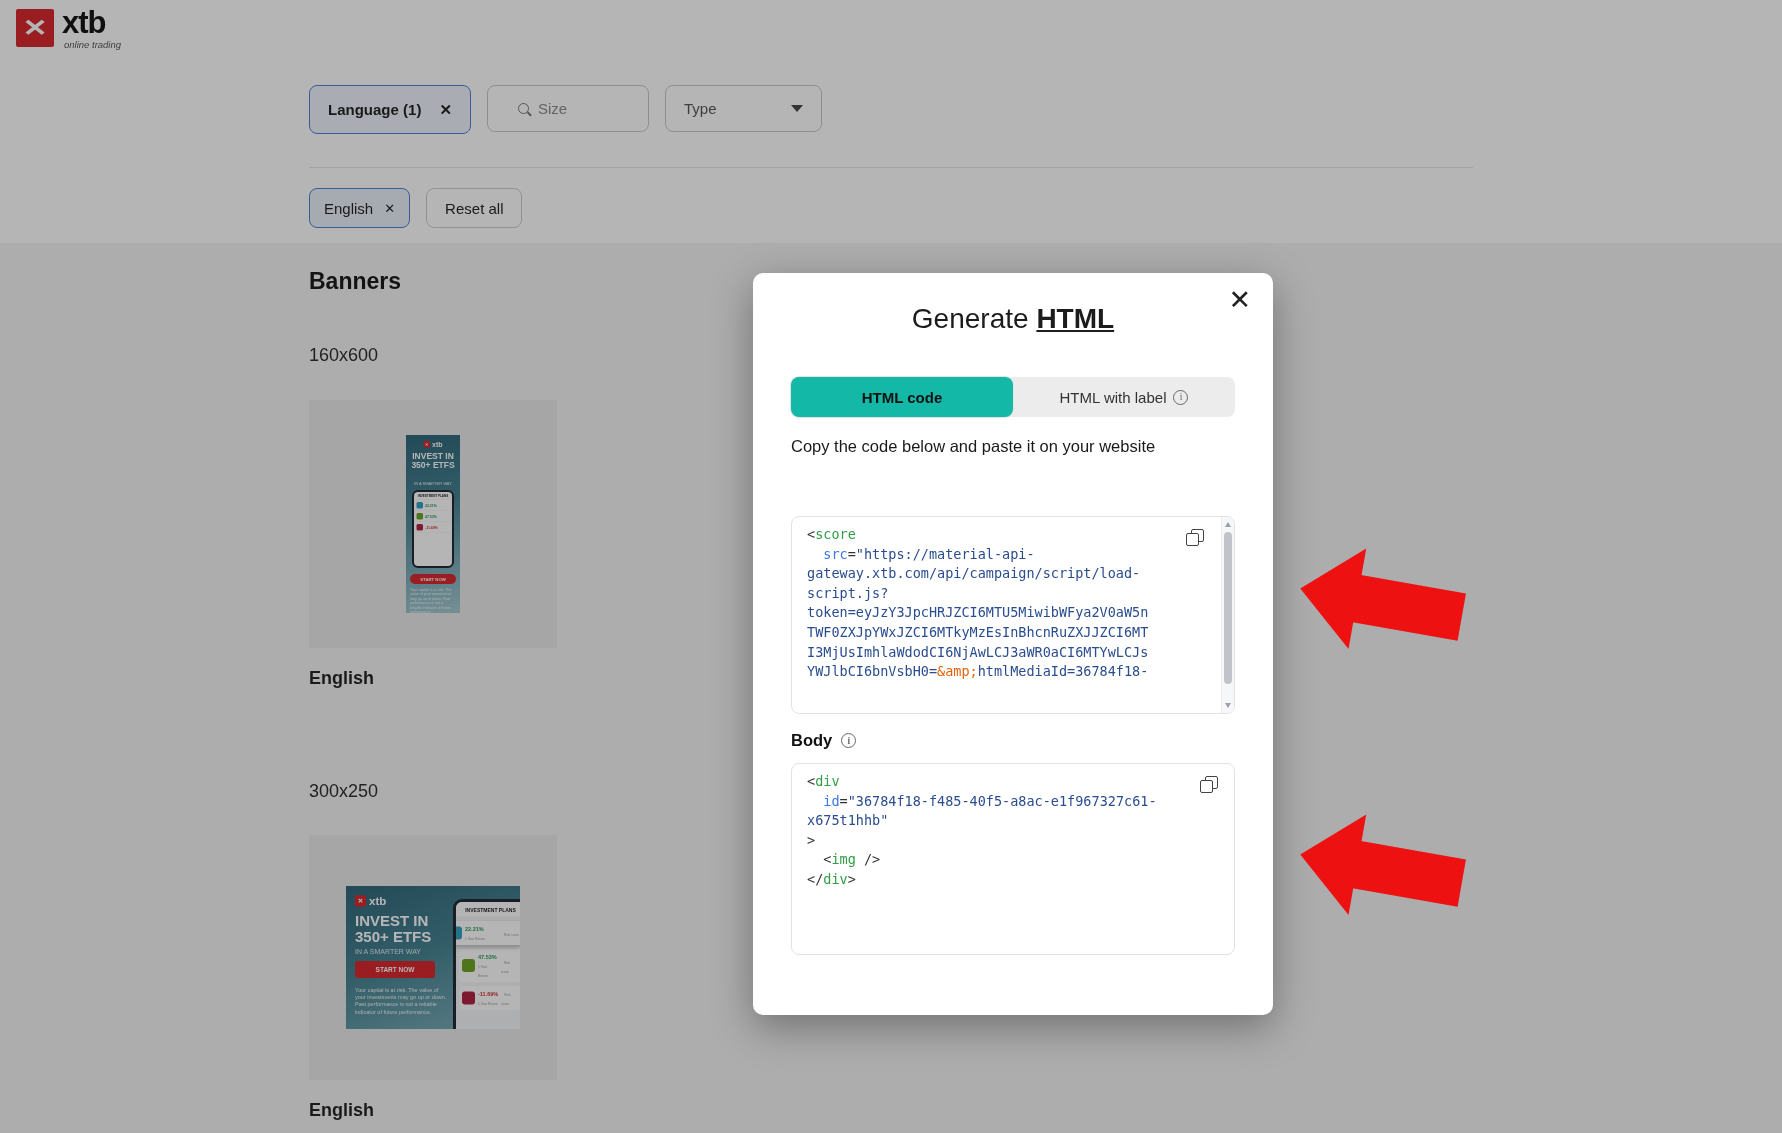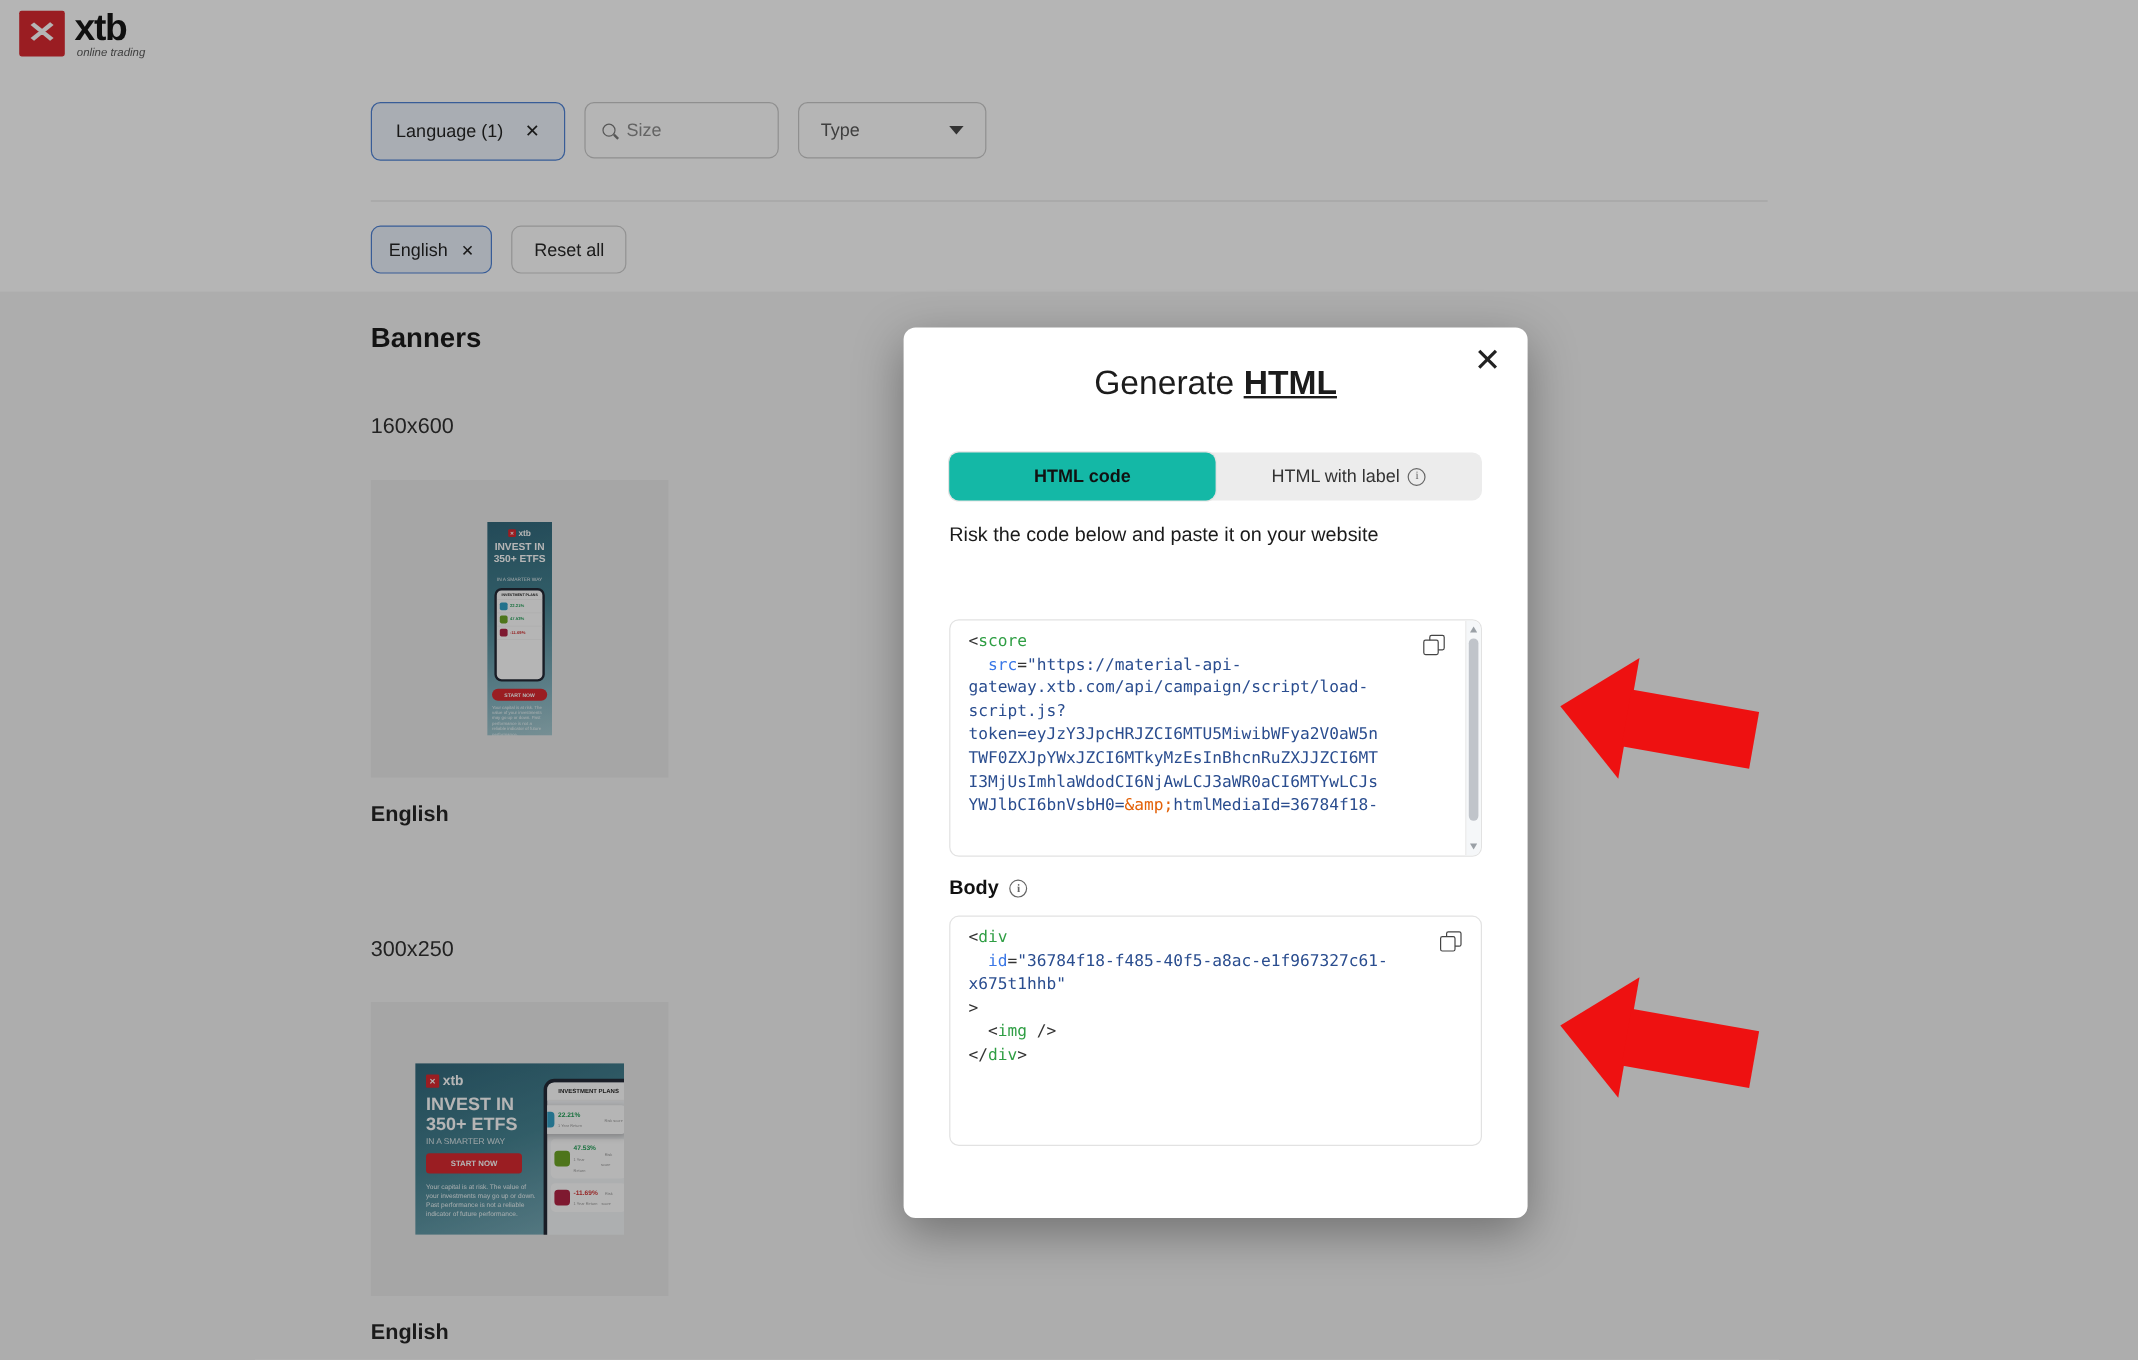--- a/index.html
+++ b/index.html
@@ -15,24 +15,24 @@
   .logo-word{position:absolute;left:46px;top:-2px;font-size:31px;font-weight:800;letter-spacing:-1px;color:#111;}
   .logo-tagline{position:absolute;left:48px;top:32px;font-size:9.5px;color:#555;font-style:italic;}
   .nav{position:absolute;left:900px;top:0;height:62px;display:flex;align-items:center;gap:36px;}
   .nav-item{font-size:15.5px;color:#333;cursor:pointer;}
   .nav-item.active{font-weight:700;color:#111;}
 
   
   .filter-row{position:absolute;left:309px;top:85px;display:flex;gap:16px;}
   .chip-language{width:160px;height:47px;border:1px solid #4a7fd4;background:#eef4fc;border-radius:8px;
                  display:flex;align-items:center;justify-content:center;gap:18px;cursor:pointer;}
-  .chip-language span{font-size:15px;color:#1d1d1d;}
+  .chip-language span{font-size:15px;color:#1d1d1d;font-weight:bold;}
   .x-icon{font-size:16px;color:#222;line-height:1;cursor:pointer;}
   .input-size{width:162px;height:47px;border:1px solid #c9c9c9;border-radius:8px;background:#fff;
-              display:flex;align-items:center;padding-left:14px;box-sizing:border-box;gap:9px;cursor:text;}
+              display:flex;align-items:center;padding-left:30px;box-sizing:border-box;gap:9px;cursor:text;}
   .search-glyph{width:9px;height:9px;border:1.6px solid #777;border-radius:50%;position:relative;}
   .search-glyph::after{content:"";position:absolute;left:8px;top:9px;width:5px;height:1.6px;background:#777;transform:rotate(45deg);}
   .placeholder{font-size:15px;color:#8a8a8a;}
   .select-type{width:157px;height:47px;border:1px solid #c9c9c9;border-radius:8px;background:#fff;
                display:flex;align-items:center;justify-content:space-between;padding:0 18px;box-sizing:border-box;cursor:pointer;}
   .select-type span{font-size:15px;color:#555;}
   .caret-down{width:0;height:0;border-left:6px solid transparent;border-right:6px solid transparent;border-top:7px solid #444;}
 
   .divider{position:absolute;left:309px;top:167px;width:1164px;height:1px;background:#e4e4e4;}
 
@@ -261,21 +261,21 @@
     <div class="tabs">
       <div class="tab active">
         <span>HTML code</span>
       </div>
       <div class="tab">
         <span>HTML with label</span>
         <span class="info-icon">i</span>
       </div>
     </div>
 
-    <div class="modal-instruction">Risk the code below and paste it on your website</div>
+    <div class="modal-instruction">Copy the code below and paste it on your website</div>
 
     <div class="section-label lbl-head">
       <span>Head</span>
       <span class="info-icon">i</span>
     </div>
     <div class="code-box box-head">
       <pre><span class="tok-pun">&lt;</span><span class="tok-tag">score</span>
 <span class="tok-pun">  </span><span class="tok-attr">src</span><span class="tok-pun">=</span><span class="tok-str">"https://material-api-</span>
 <span class="tok-str">gateway.xtb.com/api/campaign/script/load-</span>
 <span class="tok-str">script.js?</span>

